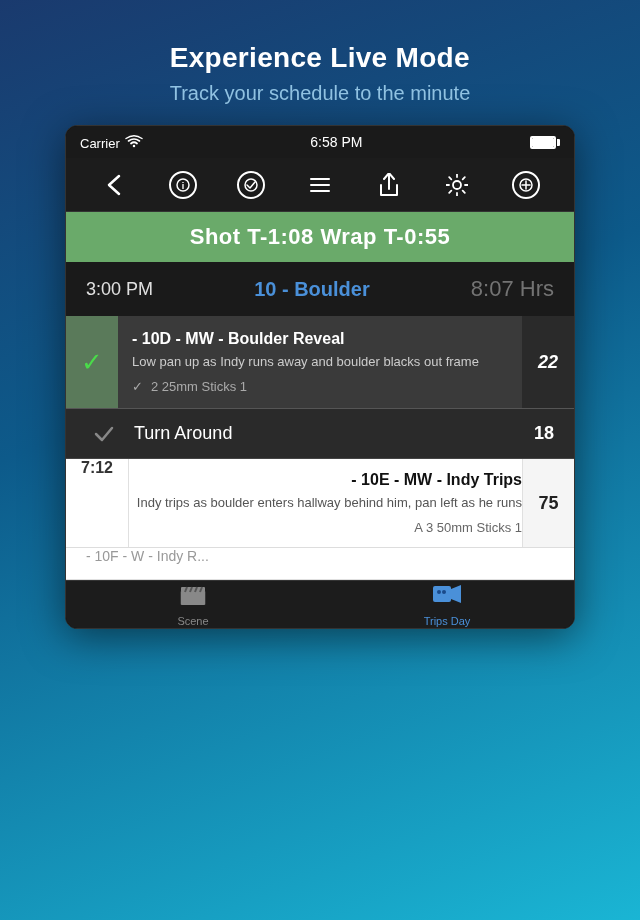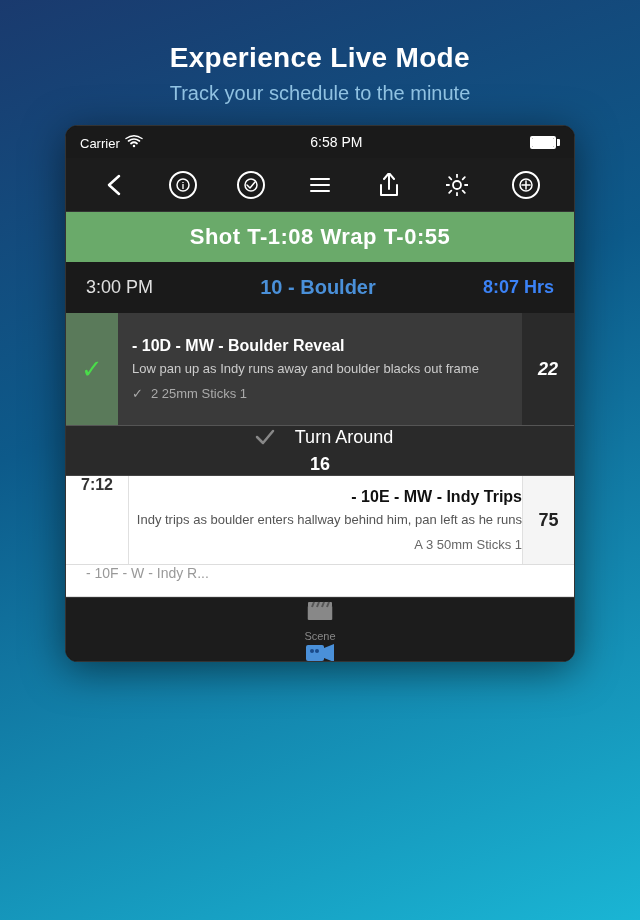--- a/index.html
+++ b/index.html
@@ -162,23 +162,23 @@
       font-weight: 500;
     }
 
     .scene-name {
       color: #4a90d9;
       font-size: 20px;
       font-weight: 700;
     }
 
     .scene-hrs {
-      color: #3b82f6;
-      font-size: 18px;
-      font-weight: 700;
+      color: #737373;
+      font-size: 22px;
+      font-weight: 400;
     }
 
     
     .shot-row {
       background: #3a3a3a;
       display: flex;
       align-items: stretch;
       border-bottom: 1px solid #555;
     }
 
@@ -191,21 +191,21 @@
       flex-shrink: 0;
     }
 
     .checkmark {
       color: #4adc4a;
       font-size: 26px;
     }
 
     .shot-content {
       flex: 1;
-      padding: 24px 14px;
+      padding: 14px 14px;
     }
 
     .shot-title {
       color: #ffffff;
       font-size: 16px;
       font-weight: 700;
       margin-bottom: 5px;
     }
 
     .shot-desc {
@@ -241,21 +241,20 @@
 
     
     .turnaround-row {
       background: #2a2a2a;
       display: flex;
       align-items: center;
       justify-content: space-between;
       padding: 0 20px;
       height: 50px;
       border-bottom: 1px solid #444;
-      flex-direction: column;
     }
 
     .turnaround-left {
       display: flex;
       align-items: center;
       gap: 12px;
     }
 
     .turnaround-check-area {
       width: 36px;
@@ -353,23 +352,22 @@
 
     .partial-text {
       color: #999;
       font-size: 14px;
     }
 
     
     .tab-bar {
       background: #1c1c1c;
       display: flex;
-      height: 64px;
+      height: 48px;
       border-top: 1px solid #333;
-      flex-direction: column;
     }
 
     .tab-item {
       flex: 1;
       display: flex;
       flex-direction: column;
       align-items: center;
       justify-content: center;
       gap: 4px;
       cursor: pointer;
@@ -521,21 +519,21 @@
 
   <div class="turnaround-row">
     <div class="turnaround-left">
       <div class="turnaround-check-area">
         <svg width="22" height="22" viewBox="0 0 22 22">
             <polyline points="3,11 9,17 19,5" stroke="#888" stroke-width="2.5" fill="none" stroke-linecap="round" stroke-linejoin="round"></polyline>
           </svg>
       </div>
       <span class="turnaround-label">Turn Around</span>
     </div>
-    <span class="turnaround-pages">16</span>
+    <span class="turnaround-pages">18</span>
   </div>
 
   <div class="next-shot-row">
     <div class="next-time-col">
       <span class="next-time">7:12</span>
     </div>
     <div class="next-content">
       <div class="next-title">- 10E - MW - Indy Trips</div>
       <div class="next-desc">Indy trips as boulder enters hallway behind him, pan left as he runs</div>
       <div class="next-meta">A  3  50mm  Sticks  1</div>

